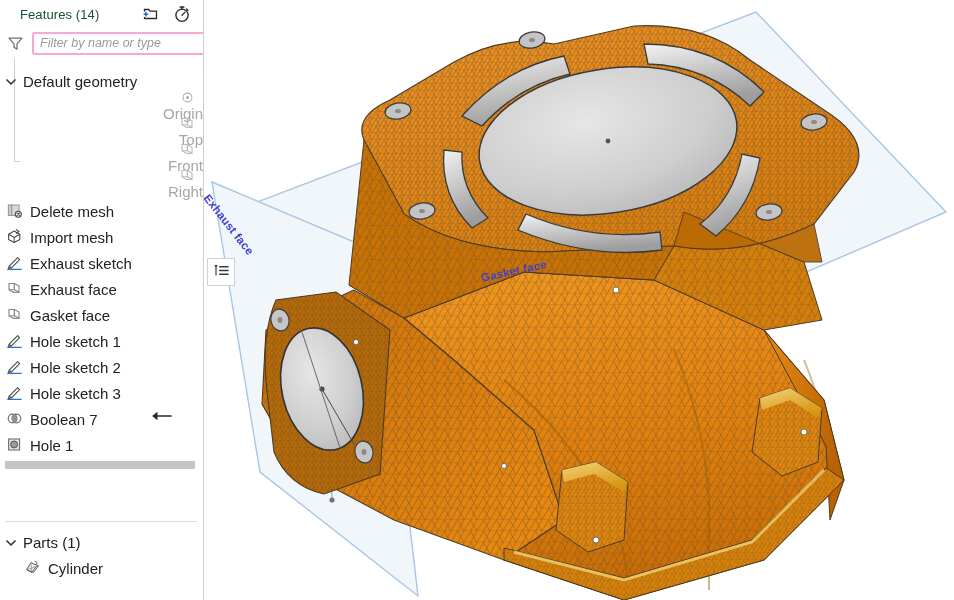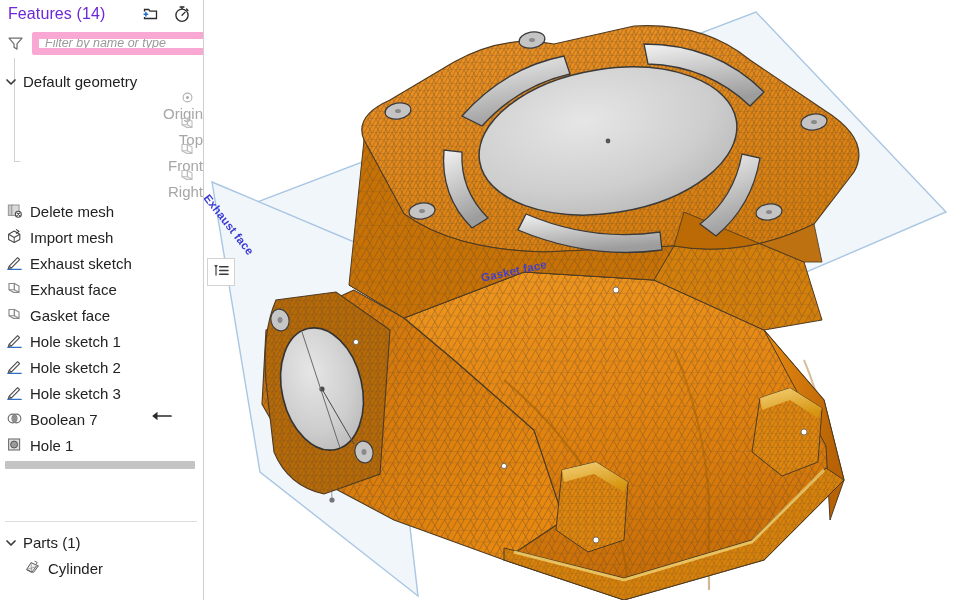--- a/index.html
+++ b/index.html
@@ -30,24 +30,25 @@
 
   .panel-header {
     position: relative;
     height: 28px;
     display: flex;
     align-items: center;
     padding: 0 8px 0 8px;
     box-sizing: border-box;
   }
   .panel-title {
-    font-size: 16px;
-    color: #6d28d9;
+    font-size: 13px;
+    color: #14532d;
     letter-spacing: 0.1px;
     white-space: nowrap;
+    margin-left: 12px;
   }
   .header-icons {
     margin-left: auto;
     display: flex;
     align-items: center;
     gap: 13px;
     padding-right: 4px;
   }
   .hicon { width: 18px; height: 18px; display: block; cursor: pointer; }
 
@@ -56,21 +57,21 @@
     align-items: center;
     height: 30px;
     padding: 0 9px 0 7px;
     box-sizing: border-box;
     gap: 8px;
   }
   .funnel { width: 17px; height: 17px; flex: 0 0 17px; }
   .filter-input {
     flex: 1 1 auto;
     height: 23px;
-    border: 7px solid #f9a8d4;
+    border: 2px solid #f9a8d4;
     border-radius: 2px;
     background: #fff;
     font-family: "Liberation Sans", sans-serif;
     font-size: 12.5px;
     font-style: italic;
     color: #6d6d6d;
     padding: 0 6px;
     box-sizing: border-box;
     outline: none;
   }

